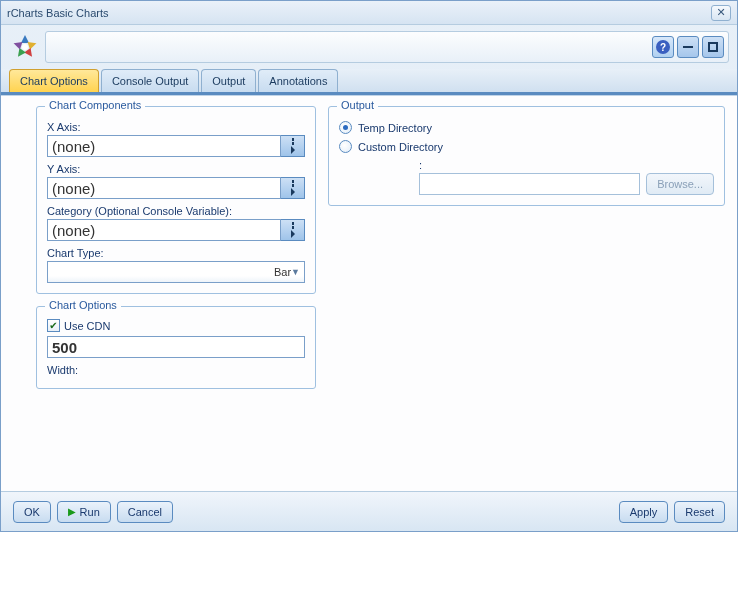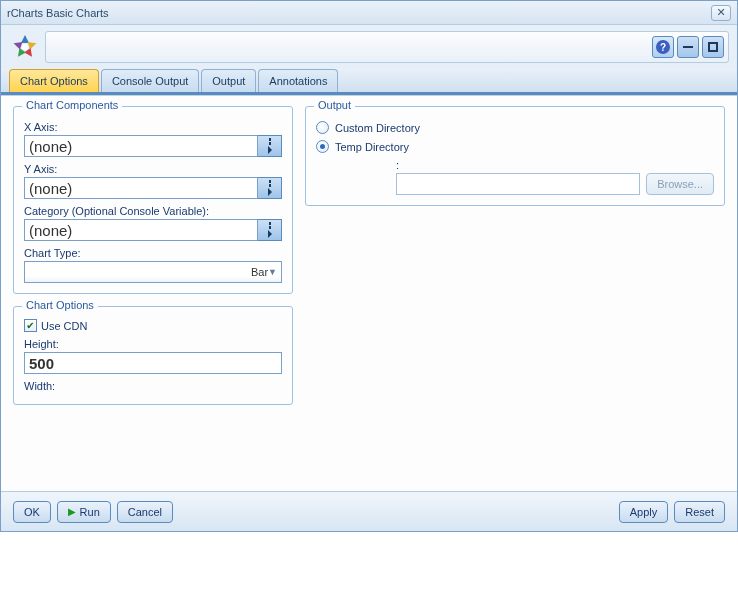--- a/index.html
+++ b/index.html
@@ -81,21 +81,21 @@
 }
 
 .content {
   flex: 1; padding: 10px 12px;
   background: #fdfdfe;
   display: flex; gap: 12px;
   align-items: flex-start;
   border-top: 1px solid #c0d4e8;
   overflow: auto;
 }
-.col-left { width: 280px; display: flex; flex-direction: column; gap: 12px; }
+.col-left { width: 280px; display: flex; flex-direction: column; gap: 12px; margin-left: 23px; }
 .col-right { flex: 1; }
 
 .fieldset {
   border: 1px solid #9fc0e0;
   border-radius: 3px;
   padding: 8px 10px 10px;
   position: relative;
 }
 .legend {
   position: absolute; top: -8px; left: 8px;
@@ -274,39 +274,38 @@
       </div>
 
       <div class="fieldset">
         <div class="legend">Chart Options</div>
 
         <div class="check-row">
           <div class="checkbox">✔</div>
           <span style="color:#1a3a6e">Use CDN</span>
         </div>
 
-        <span class="label">Height:</span>
         <input class="text-input" style="width: 100%; font-weight: bold;" value="500">
 
         <span class="label">Width:</span>
       </div>
 
     </div>
 
     <div class="col-right">
       <div class="fieldset">
         <div class="legend">Output</div>
 
         <div class="radio-row">
+          <div class="radio checked"></div>
+          <span>Temp Directory</span>
+        </div>
+        <div class="radio-row">
           <div class="radio"></div>
           <span>Custom Directory</span>
-        </div>
-        <div class="radio-row">
-          <div class="radio checked"></div>
-          <span>Temp Directory</span>
         </div>
 
         <div class="browse-row">
           <span class="browse-label">:</span>
         </div>
         <div class="browse-row" style="padding-left:80px; margin-top:2px;">
           <input class="browse-input" value="" style="">
           <button class="btn disabled">Browse...</button>
         </div>
       </div>

